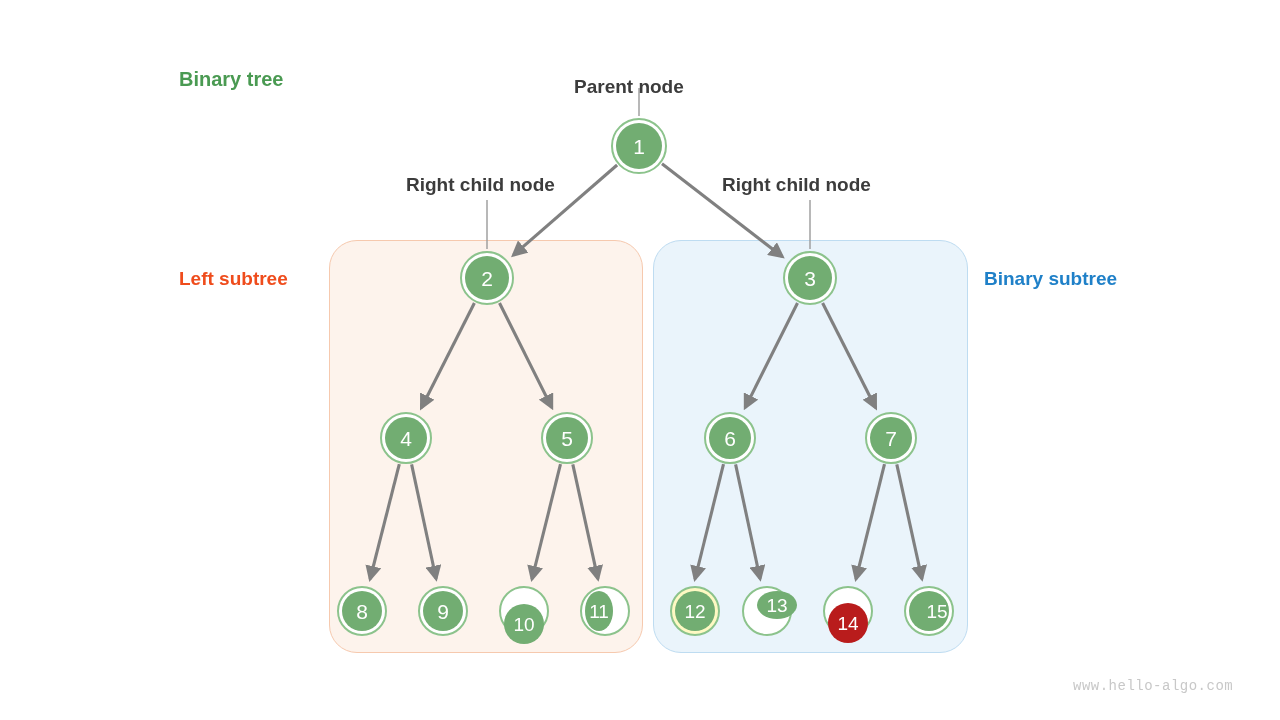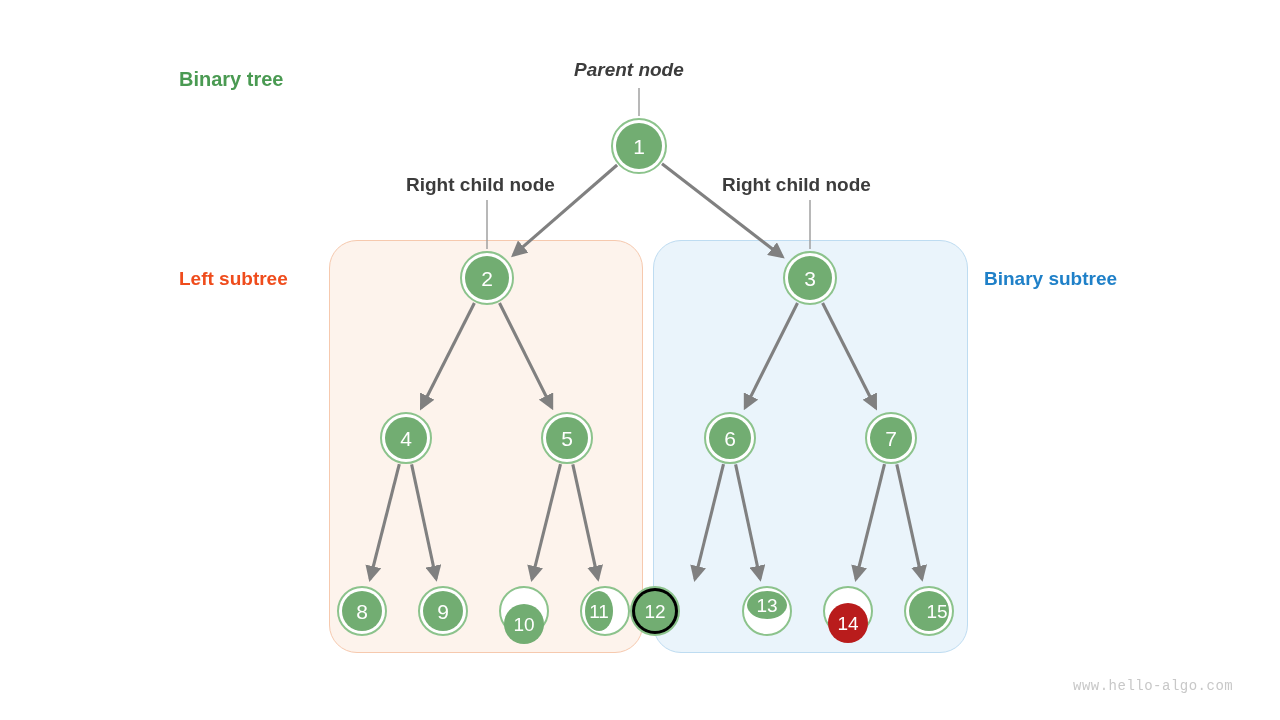--- a/index.html
+++ b/index.html
@@ -162,45 +162,45 @@
       <div class="node" style="left: 499px; top: 586px; width: 50px; height: 50px; border: 2px solid rgb(140, 195, 140); background: rgb(255, 255, 255);">
         <div class="node-inner" style="left: 3px; top: 16px; width: 40px; height: 40px; background: rgb(114, 173, 114);">
           <span style="color: rgb(255, 255, 255); font-size: 19px; line-height: 1;">10</span>
         </div>
       </div>
       <div class="node" style="left: 580px; top: 586px; width: 50px; height: 50px; border: 2px solid rgb(140, 195, 140); background: rgb(255, 255, 255);">
         <div class="node-inner" style="left: 3px; top: 3px; width: 28px; height: 40px; background: rgb(114, 173, 114);">
           <span style="color: rgb(255, 255, 255); font-size: 19px; line-height: 1;">11</span>
         </div>
       </div>
-      <div class="node" style="left: 630px; top: 586px; width: 50px; height: 50px; border: 2px solid rgb(140, 195, 140); background: #000000;">
+      <div class="node" style="left: 670px; top: 586px; width: 50px; height: 50px; border: 2px solid rgb(140, 195, 140); background: #fef9c3;">
         <div class="node-inner" style="left: 3px; top: 3px; width: 40px; height: 40px; background: rgb(114, 173, 114);">
           <span style="color: rgb(255, 255, 255); font-size: 19px; line-height: 1;">12</span>
         </div>
       </div>
       <div class="node" style="left: 742px; top: 586px; width: 50px; height: 50px; border: 2px solid rgb(140, 195, 140); background: rgb(255, 255, 255);">
-        <div class="node-inner" style="left: 3px; top: 3px; width: 40px; height: 28px; background: rgb(114, 173, 114);">
+        <div class="node-inner" style="left: 13px; top: 3px; width: 40px; height: 28px; background: rgb(114, 173, 114);">
           <span style="color: rgb(255, 255, 255); font-size: 19px; line-height: 1;">13</span>
         </div>
       </div>
       <div class="node" style="left: 823px; top: 586px; width: 50px; height: 50px; border: 2px solid rgb(140, 195, 140); background: rgb(255, 255, 255);">
         <div class="node-inner" style="left: 3px; top: 3px; width: 40px; height: 40px; background: #b91c1c; margin-top: 12px;">
           <span style="color: rgb(255, 255, 255); font-size: 19px; line-height: 1;">14</span>
         </div>
       </div>
       <div class="node" style="left: 904px; top: 586px; width: 50px; height: 50px; border: 2px solid rgb(140, 195, 140); background: rgb(255, 255, 255);">
         <div class="node-inner" style="left: 3px; top: 3px; width: 40px; height: 40px; background: rgb(114, 173, 114); padding-left: 16px;">
           <span style="color: rgb(255, 255, 255); font-size: 19px; line-height: 1;">15</span>
         </div>
       </div>
     </div>
 
   <div class="label title-label" style="left: 179px; top: 60px; color: rgb(74, 154, 82);">Binary tree</div>
 
-  <div class="label annot-label" style="left:574px; top:59px;font-style:italic;">Parent node</div>
+  <div class="label annot-label" style="left:574px; top:76px;">Parent node</div>
 
   <div class="label annot-label" style="left:406px; top:174px;">Right child node</div>
 
   <div class="label annot-label" style="left:722px; top:174px;">Right child node</div>
 
   <div class="label side-label" style="left: 179px; top: 268px; color: rgb(239, 76, 28);">Left subtree</div>
 
   <div class="label side-label" style="left: 984px; top: 268px; color: rgb(31, 128, 200);">Binary subtree</div>
 
   <div class="watermark" style="left:1073px; top:678px;">www.hello-algo.com</div>

